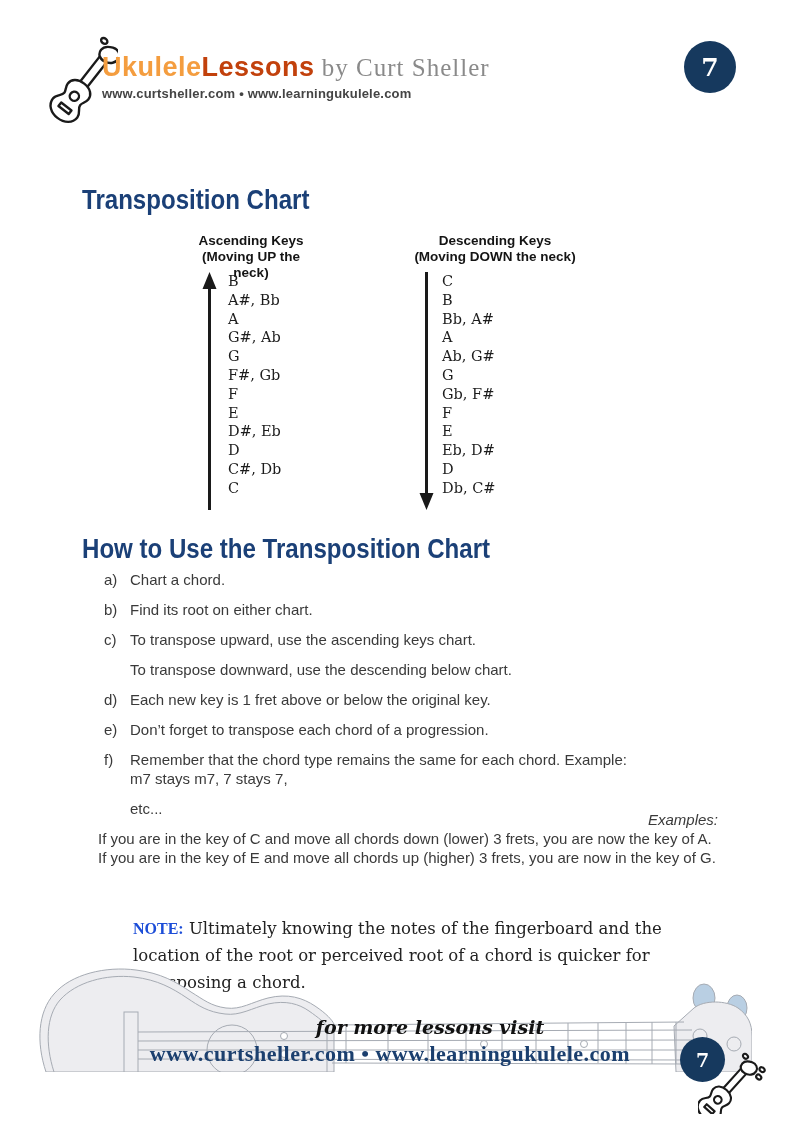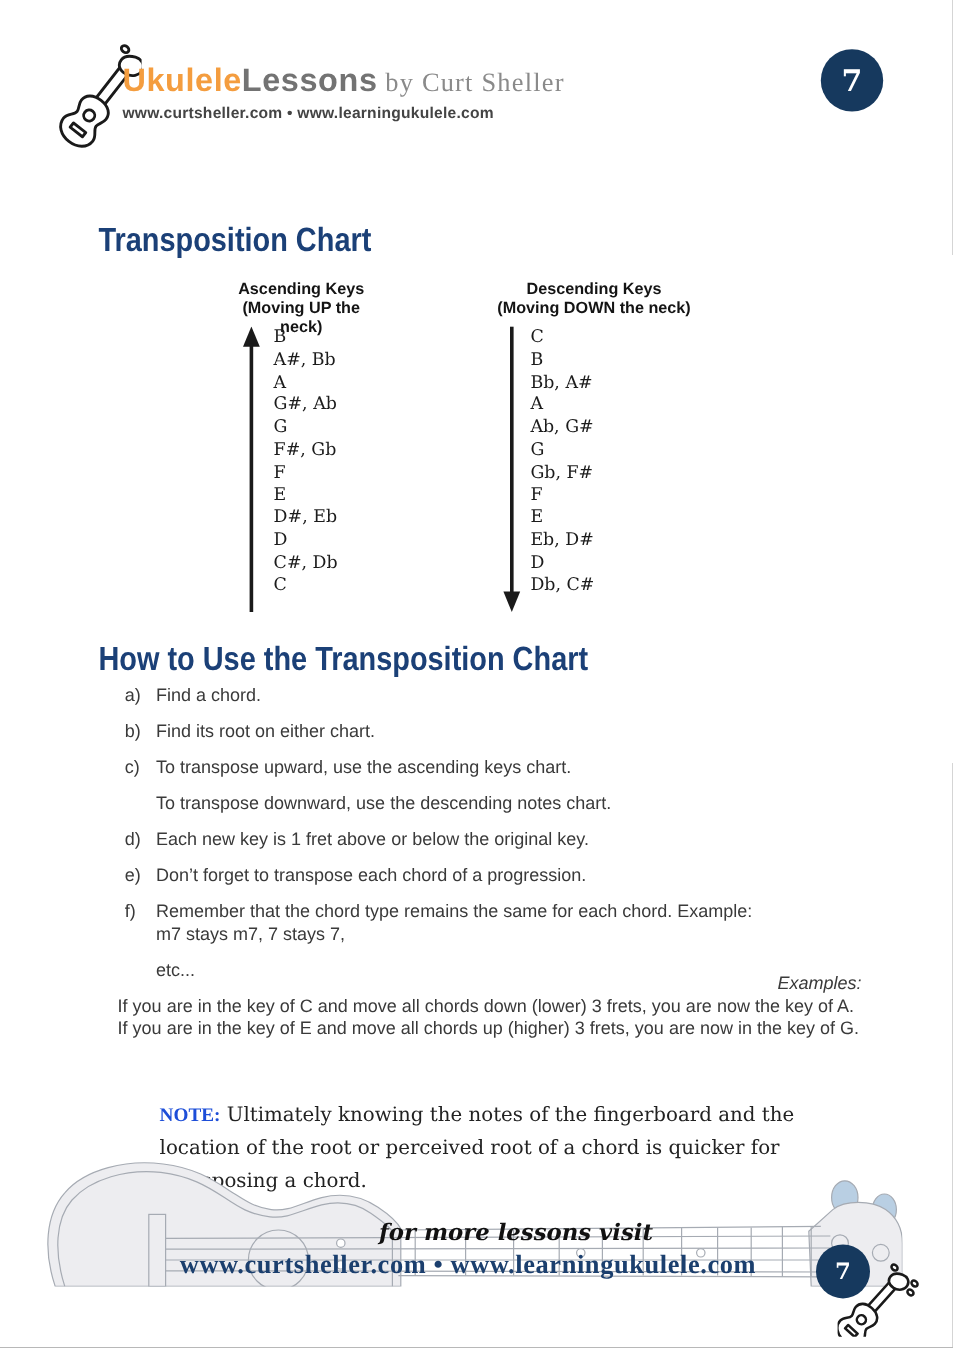--- a/index.html
+++ b/index.html
@@ -7,23 +7,23 @@
   .page {
     position:relative; width:794px; height:1123px; margin:0 auto;
     background:#ffffff; overflow:hidden;
     font-family:"Liberation Sans", sans-serif; color:#3a3a3a;
   }
   
   .brand-icon { position:absolute; left:46px; top:32px; }
   .brand-text { position:absolute; left:102px; top:52px; white-space:nowrap; }
   .brand-line { font-size:27px; font-weight:bold; letter-spacing:.5px; }
   .brand-uku { color:#f49d3f; }
-  .brand-les { color:#737373; }
+  .brand-les { color:#c2410c; }
   .brand-by  { font-family:"Liberation Serif", serif; font-weight:normal;
-               color:#8a8a8a; font-size:22px; letter-spacing:1px; }
+               color:#8a8a8a; font-size:25px; letter-spacing:1px; }
   .brand-urls { font-size:13px; font-weight:bold; color:#444; margin-top:3px; letter-spacing:.2px; }
   .page-badge-top {
     position:absolute; left:684px; top:41px; width:52px; height:52px; border-radius:50%;
     background:#16395e; color:#fff; display:flex; align-items:center; justify-content:center;
     font-family:"DejaVu Serif", serif; font-weight:bold; font-size:25px;
   }
   
   .h-condensed { display:inline-block; transform:scaleX(.86); transform-origin:0 50%;
                  font-weight:bold; color:#1b4077; white-space:nowrap; }
   .doc-title { position:absolute; left:82px; top:184px; font-size:28px; }
@@ -155,36 +155,36 @@
   </div>
 
   <h2 class="section-title">
     <span class="h-condensed">How to Use the Transposition Chart</span>
   </h2>
 
   <div class="howto-list">
 
       <div class="howto-item">
         <span class="howto-label">a)</span>
-        <span class="howto-text">Find a chord.</span>
+        <span class="howto-text">Chart a chord.</span>
       </div>
 
       <div class="howto-item">
         <span class="howto-label">b)</span>
         <span class="howto-text">Find its root on either chart.</span>
       </div>
 
       <div class="howto-item">
         <span class="howto-label">c)</span>
         <span class="howto-text">To transpose upward, use the ascending keys chart.</span>
       </div>
 
       <div class="howto-item">
         <span class="howto-label"></span>
-        <span class="howto-text">To transpose downward, use the descending notes chart.</span>
+        <span class="howto-text">To transpose downward, use the descending below chart.</span>
       </div>
 
       <div class="howto-item">
         <span class="howto-label">d)</span>
         <span class="howto-text">Each new key is 1 fret above or below the original key.</span>
       </div>
 
       <div class="howto-item">
         <span class="howto-label">e)</span>
         <span class="howto-text">Don’t forget to transpose each chord of a progression.</span>

